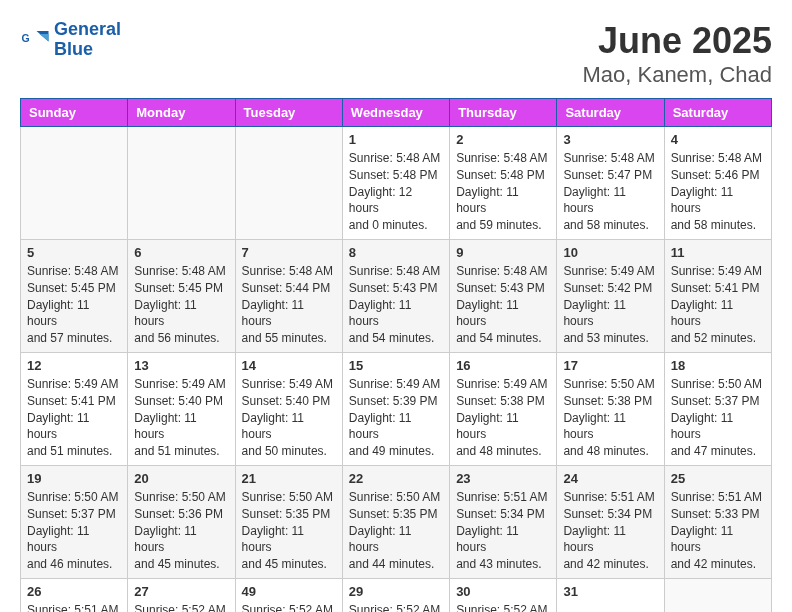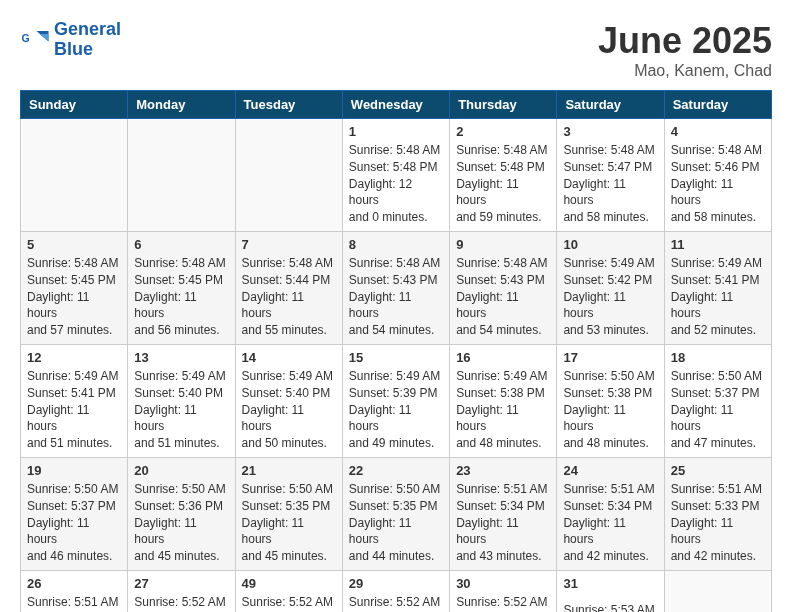--- a/index.html
+++ b/index.html
@@ -34,30 +34,30 @@
     }
     .title-block {
       text-align: right;
     }
     .month-title {
       font-size: 36px;
       font-weight: bold;
       color: #333;
     }
     .location {
-      font-size: 16px;
+      font-size: 22px;
       color: #555;
     }
     .calendar {
       width: 100%;
       border-collapse: collapse;
       border: 1px solid #ccc;
     }
     .calendar th {
-      background-color: #0c4a6e;
+      background-color: #d946ef;
       color: #fff;
       text-align: left;
       padding: 6px 8px;
       font-size: 13px;
       border: 1px solid #1a5fa8;
     }
     .calendar td {
       vertical-align: top;
       padding: 5px 6px;
       border: 1px solid #ccc;

